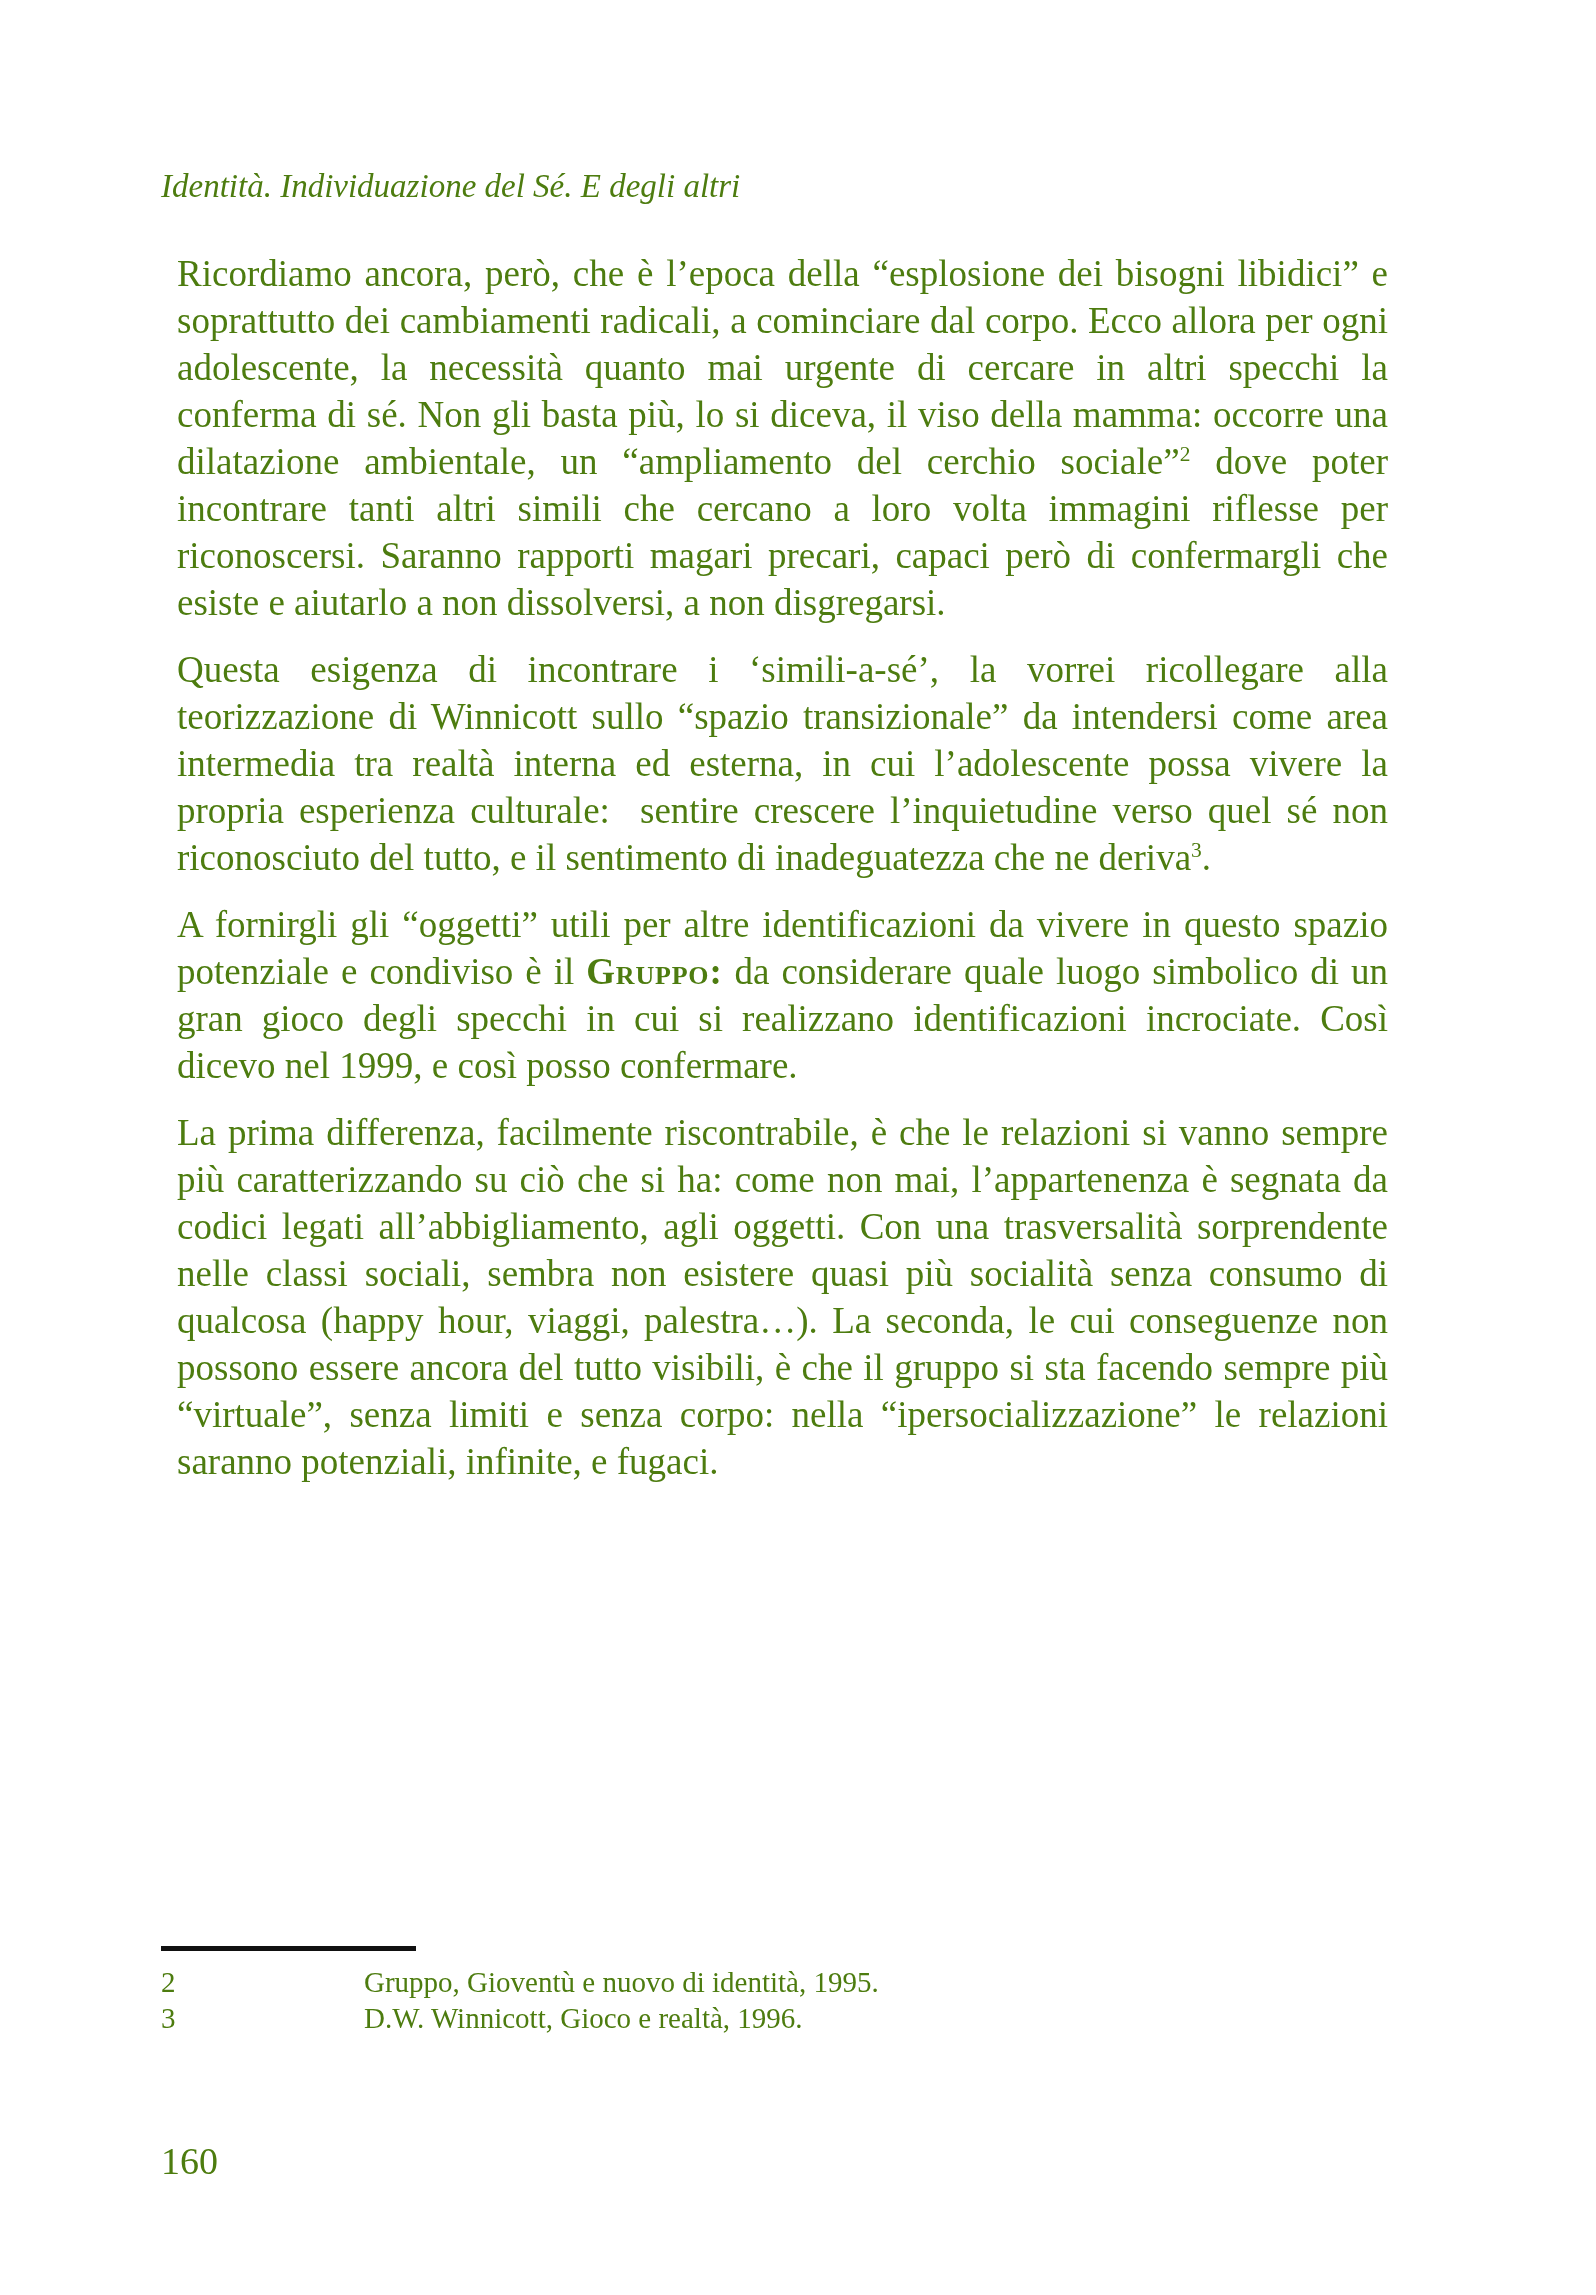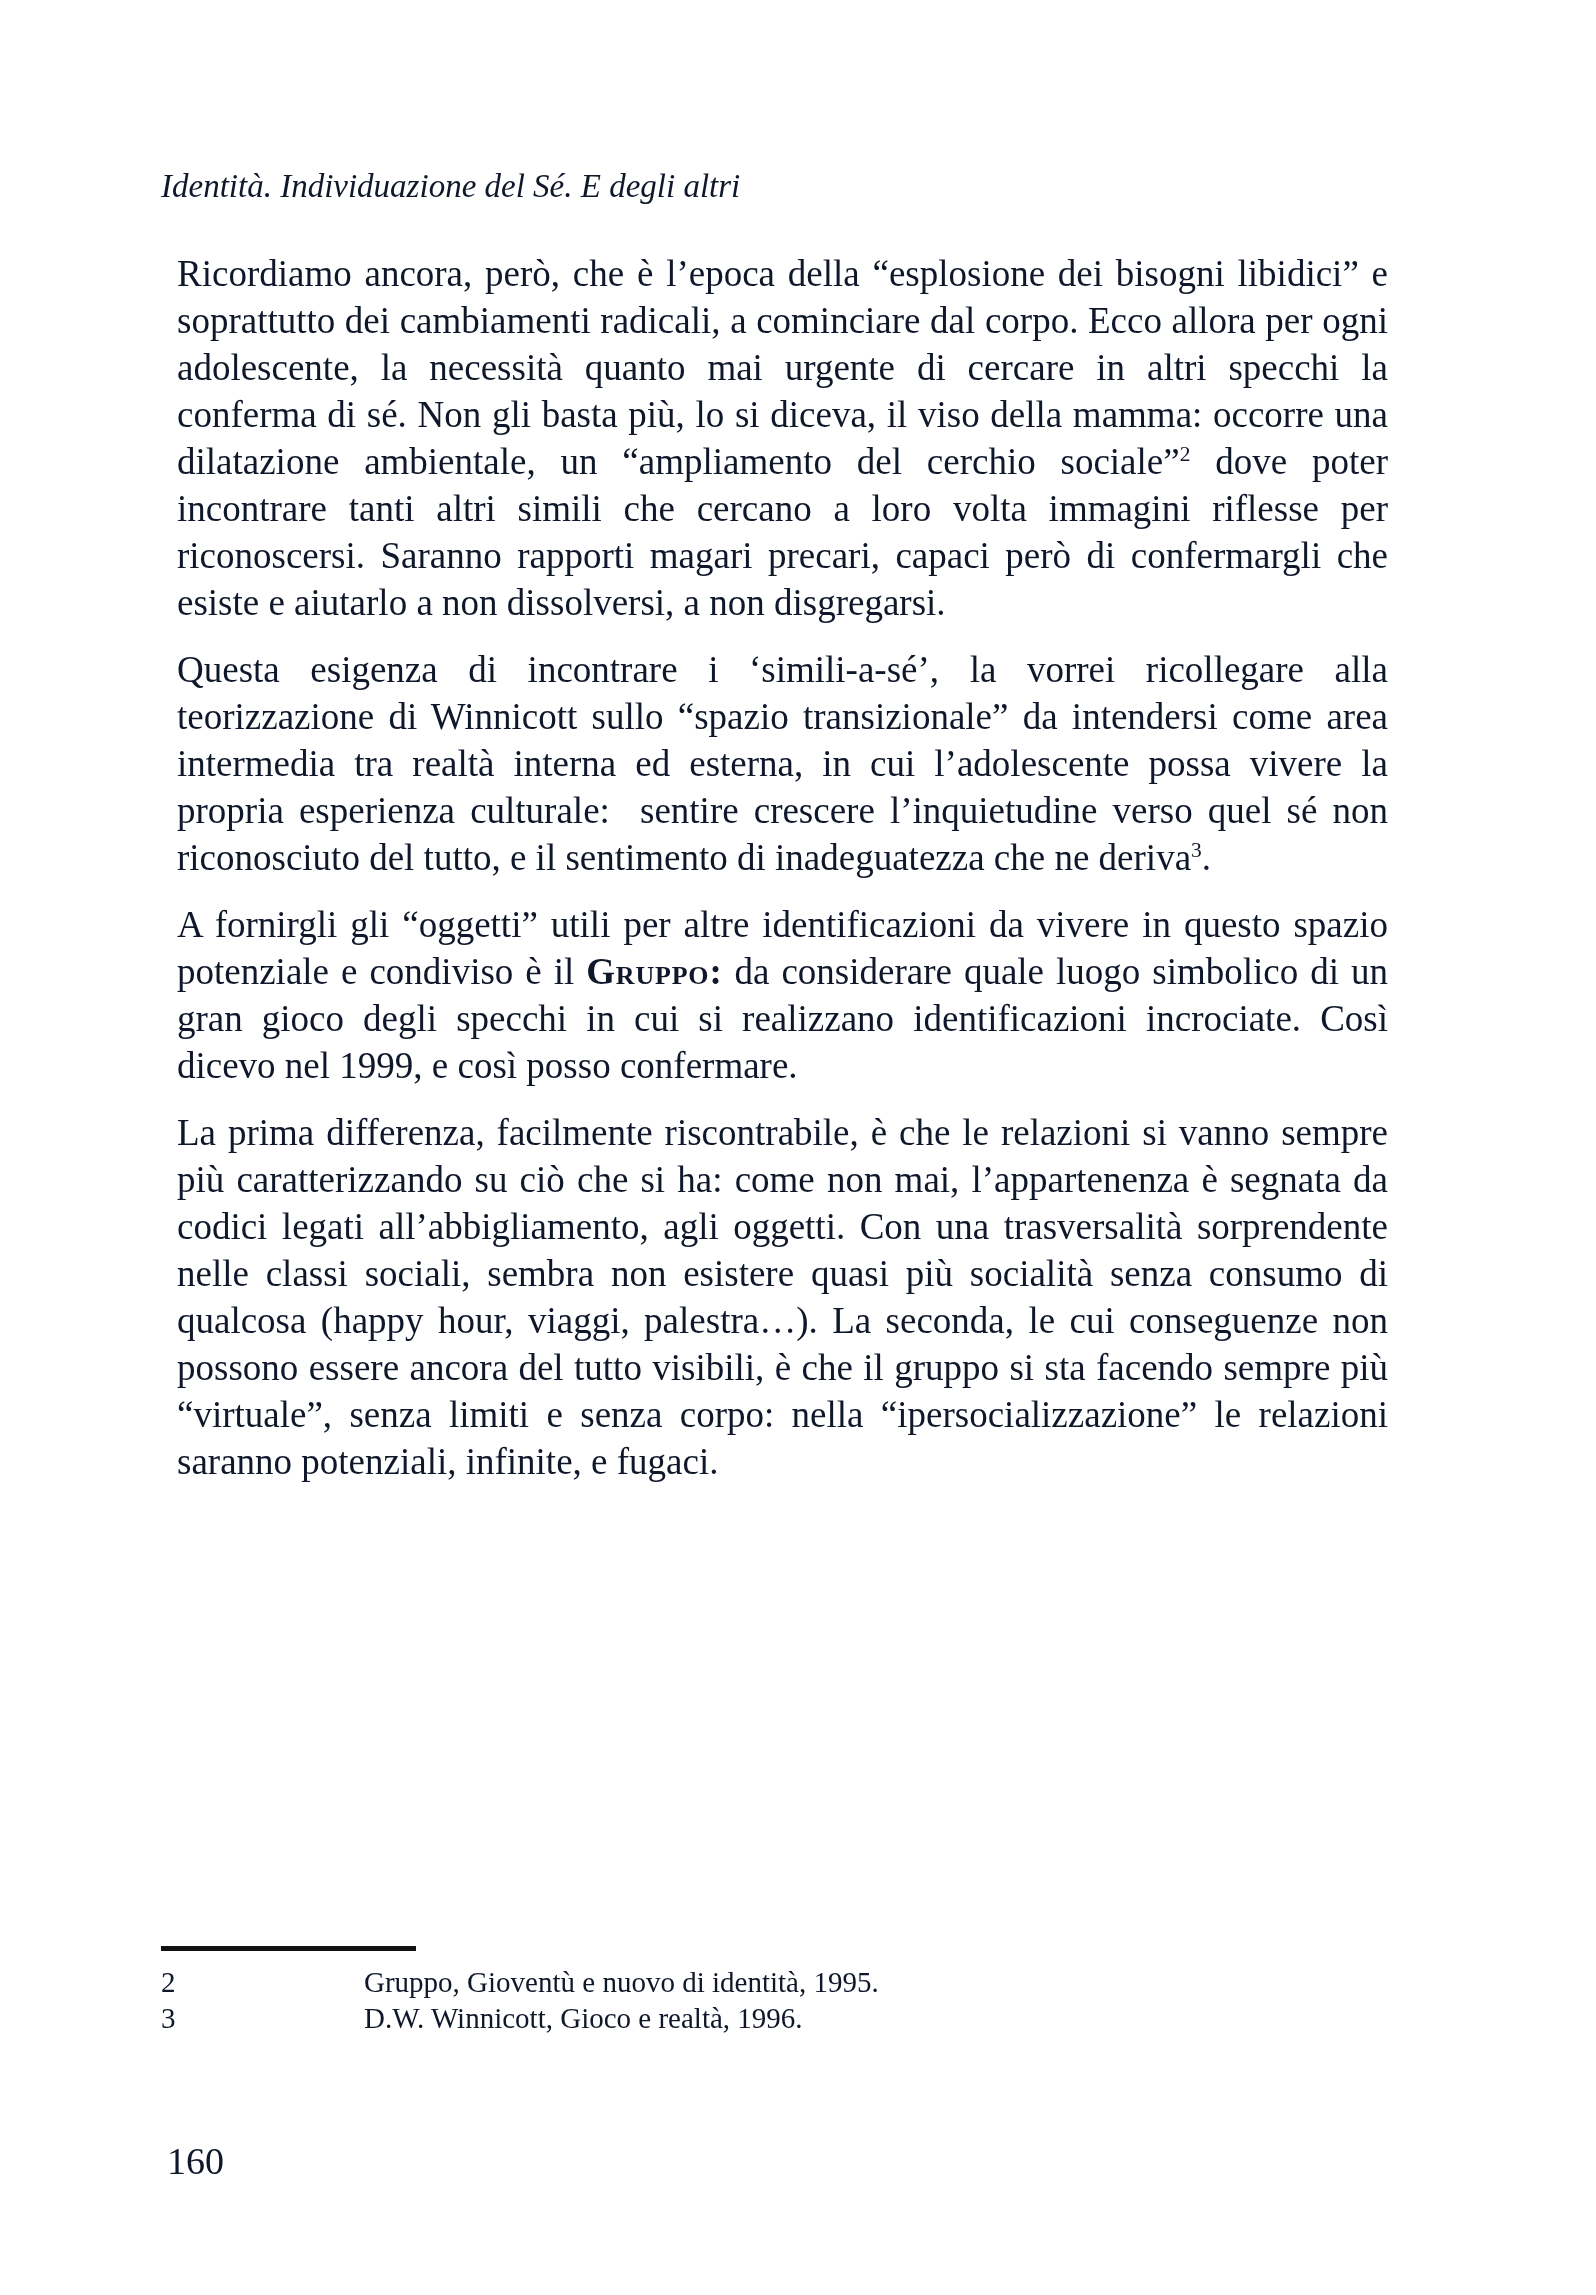--- a/index.html
+++ b/index.html
@@ -1,21 +1,21 @@
 <!DOCTYPE html>
 <html style="font-size:13.5px"><head>
 <meta charset="utf-8">
 <style>
   html, body { margin: 0; padding: 0; background: #ffffff; }
   .page {
     position: relative;
     width: 1597px;
     height: 2295px;
     background: #ffffff;
-    color: #0f172a;
+    color: #4d7c0f;
     font-family: "Liberation Serif", serif;
     overflow: hidden;
   }
   .running-header {
     position: absolute;
     left: 161px;
     top: 167px;
     font-style: italic;
     font-size: 33px;
     line-height: 39px;
@@ -65,21 +65,21 @@
     position: relative;
     padding-left: 203px;
   }
   .footnote .fn-num {
     position: absolute;
     left: 0;
     top: 0;
   }
   .page-number {
     position: absolute;
-    left: 167px;
+    left: 161px;
     top: 2140px;
     font-size: 38px;
     line-height: 42px;
   }
 </style>
 </head>
 <body>
 
 <div class="page">
   <div class="running-header">Identità. Individuazione del Sé. E degli altri</div>

